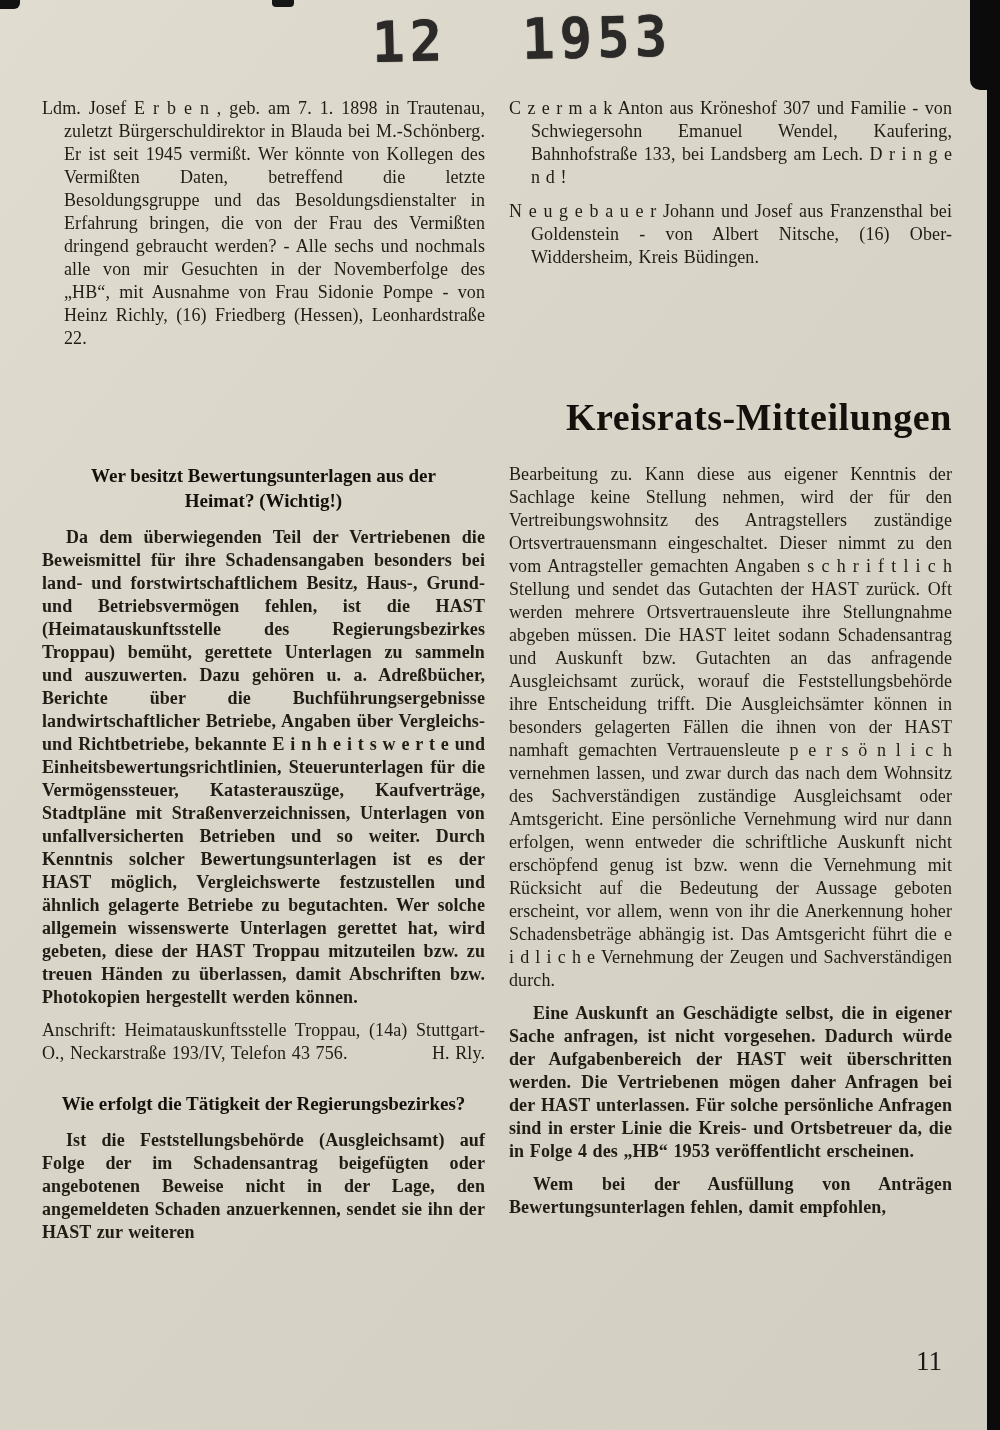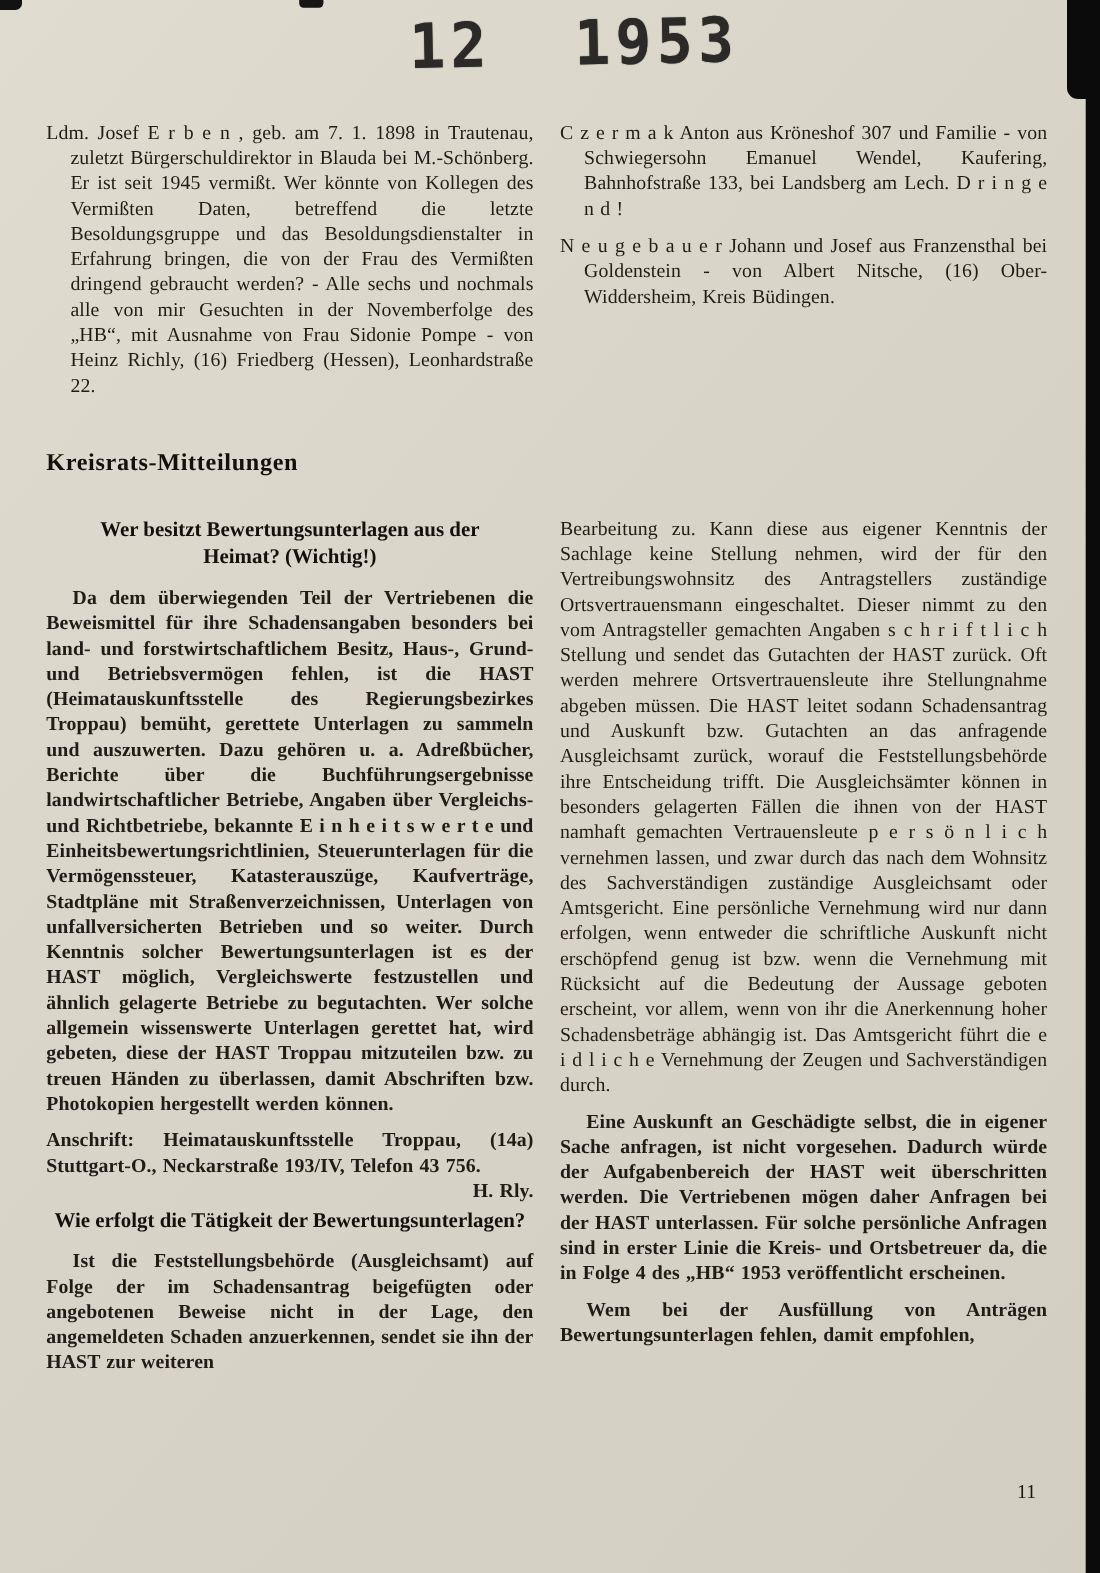--- a/index.html
+++ b/index.html
@@ -27,57 +27,57 @@
     color:#2c2a28;
     letter-spacing:5px;
     white-space:pre;
     transform:rotate(-1.2deg) scaleY(1.04);
     text-shadow:0 0 1px #3a3834;
   }
 
   .content { position:relative; padding:97px 48px 0 42px; }
 
   .cols { display:flex; gap:24px; }
-  .col  { flex:1 1 0; min-width:0;margin-top:12px; }
+  .col  { flex:1 1 0; min-width:0; }
 
   p, .entry {
     font-size:18px; line-height:23px;
     text-align:justify;
     letter-spacing:0.1px;
     word-spacing:1px;
   }
 
   .entry { padding-left:22px; text-indent:-22px; margin-bottom:11px; }
 
   .indent { text-indent:24px;font-weight:bold; }
   .para-gap { margin-top:10px; }
 
   .section-title {
-    font-size:22px; font-weight:bold;
-    text-align:left;
+    font-size:38px; font-weight:bold;
+    text-align:right;
     letter-spacing:0.6px;
     color:#14100b;
     margin:34px 0 24px 0;
   }
 
   .sub {
     font-size:19px; font-weight:bold; line-height:25px;
     text-align:center;
     color:#14100b;
     margin:0 auto 13px auto;
     max-width:370px;
   }
   .sub2 { margin-top:26px; max-width:460px; }
 
-  .address { margin-top:10px;font-weight:bold; }
+  .address { margin-top:10px; }
   .sign { float:right; padding-left:20px; }
 
   .page-number {
     position:absolute; top:1346px; right:58px;
-    font-size:18px; color:#1c1813;
+    font-size:27px; color:#1c1813;
   }
 </style>
 </head>
 <body>
 
 <div class="page">
 
   <div class="edge-right"></div>
   <div class="corner-tr"></div>
   <div class="speck-a"></div>
@@ -98,21 +98,21 @@
     </div>
 
     <h1 class="section-title">Kreisrats-Mitteilungen</h1>
 
     <div class="cols">
 
       <div class="col">
         <h2 class="sub">Wer besitzt Bewertungsunterlagen aus der Heimat? (Wichtig!)</h2>
         <p class="indent">Da dem überwiegenden Teil der Vertriebenen die Beweismittel für ihre Schadensangaben besonders bei land- und forstwirtschaftlichem Besitz, Haus-, Grund- und Betriebsvermögen fehlen, ist die HAST (Heimatauskunftsstelle des Regierungsbezirkes Troppau) bemüht, gerettete Unterlagen zu sammeln und auszuwerten. Dazu gehören u. a. Adreßbücher, Berichte über die Buchführungsergebnisse landwirtschaftlicher Betriebe, Angaben über Vergleichs- und Richtbetriebe, bekannte E i n h e i t s w e r t e  und Einheitsbewertungsrichtlinien, Steuerunterlagen für die Vermögenssteuer, Katasterauszüge, Kaufverträge, Stadtpläne mit Straßenverzeichnissen, Unterlagen von unfallversicherten Betrieben und so weiter. Durch Kenntnis solcher Bewertungsunterlagen ist es der HAST möglich, Vergleichswerte festzustellen und ähnlich gelagerte Betriebe zu begutachten. Wer solche allgemein wissenswerte Unterlagen gerettet hat, wird gebeten, diese der HAST Troppau mitzuteilen bzw. zu treuen Händen zu überlassen, damit Abschriften bzw. Photokopien hergestellt werden können.</p>
         <p class="address"><span>Anschrift: Heimatauskunftsstelle Troppau, (14a) Stuttgart-O., Neckarstraße 193/IV, Telefon 43 756.</span><span class="sign">H. Rly.</span></p>
-        <h2 class="sub sub2">Wie erfolgt die Tätigkeit der Bewertungsunterlagen?</h2>
+        <h2 class="sub sub2">Wie erfolgt die Tätigkeit der Regierungsbezirkes?</h2>
         <p class="indent">Ist die Feststellungsbehörde (Ausgleichsamt) auf Folge der im Schadensantrag beigefügten oder angebotenen Beweise nicht in der Lage, den angemeldeten Schaden anzuerkennen, sendet sie ihn der HAST zur weiteren</p>
       </div>
 
       <div class="col">
         <p>Bearbeitung zu. Kann diese aus eigener Kenntnis der Sachlage keine Stellung nehmen, wird der für den Vertreibungswohnsitz des Antragstellers zuständige Ortsvertrauensmann eingeschaltet. Dieser nimmt zu den vom Antragsteller gemachten Angaben s c h r i f t l i c h  Stellung und sendet das Gutachten der HAST zurück. Oft werden mehrere Ortsvertrauensleute ihre Stellungnahme abgeben müssen. Die HAST leitet sodann Schadensantrag und Auskunft bzw. Gutachten an das anfragende Ausgleichsamt zurück, worauf die Feststellungsbehörde ihre Entscheidung trifft. Die Ausgleichsämter können in besonders gelagerten Fällen die ihnen von der HAST namhaft gemachten Vertrauensleute p e r s ö n l i c h  vernehmen lassen, und zwar durch das nach dem Wohnsitz des Sachverständigen zuständige Ausgleichsamt oder Amtsgericht. Eine persönliche Vernehmung wird nur dann erfolgen, wenn entweder die schriftliche Auskunft nicht erschöpfend genug ist bzw. wenn die Vernehmung mit Rücksicht auf die Bedeutung der Aussage geboten erscheint, vor allem, wenn von ihr die Anerkennung hoher Schadensbeträge abhängig ist. Das Amtsgericht führt die e i d l i c h e  Vernehmung der Zeugen und Sachverständigen durch.</p>
         <p class="indent para-gap">Eine Auskunft an Geschädigte selbst, die in eigener Sache anfragen, ist nicht vorgesehen. Dadurch würde der Aufgabenbereich der HAST weit überschritten werden. Die Vertriebenen mögen daher Anfragen bei der HAST unterlassen. Für solche persönliche Anfragen sind in erster Linie die Kreis- und Ortsbetreuer da, die in Folge 4 des „HB“ 1953 veröffentlicht erscheinen.</p>
         <p class="indent para-gap">Wem bei der Ausfüllung von Anträgen Bewertungsunterlagen fehlen, damit empfohlen,</p>
       </div>
 
     </div>

